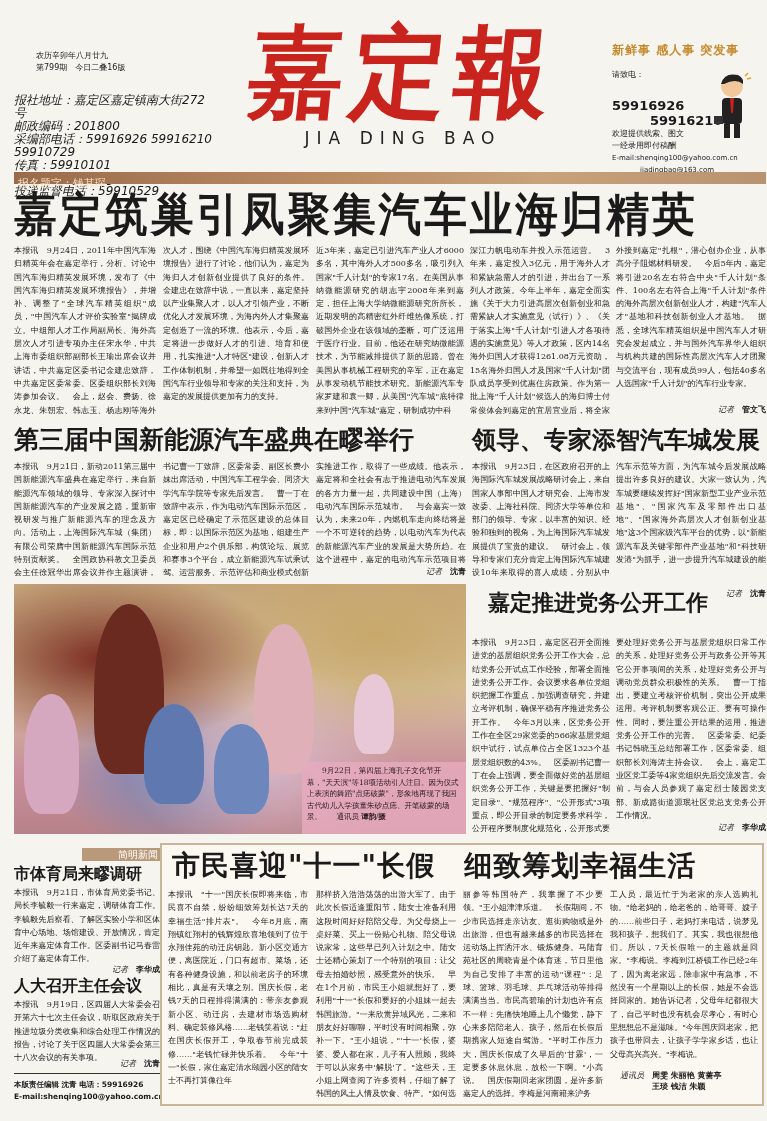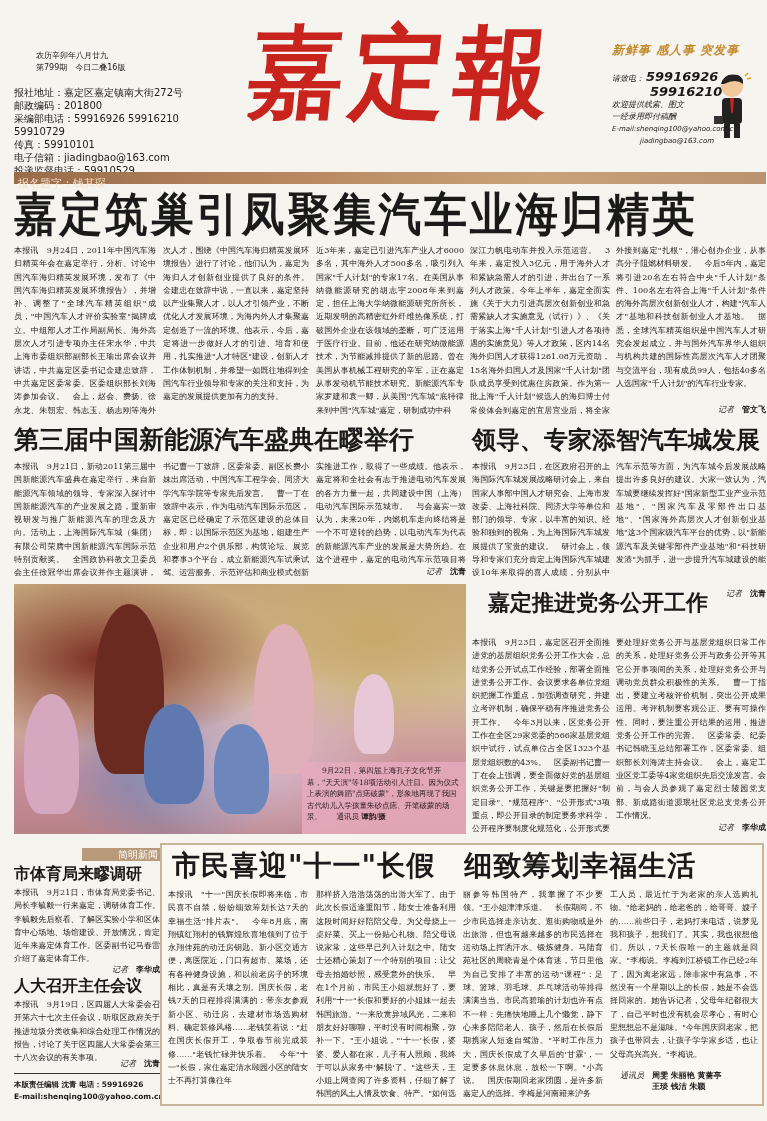--- a/index.html
+++ b/index.html
@@ -8,33 +8,33 @@
     background: #f6f4ef;
     font-family: "DejaVu Serif", "Liberation Serif", serif;
     color: #1a1a1a;
     position: relative;
   }
   .abs { position: absolute; }
   
   .mast-left { left: 14px; top: 50px; width: 200px; font-family: "DejaVu Sans", sans-serif; }
   .mast-date { font-size: 16px; font-weight: bold; letter-spacing: 0.5px; }
   .mast-small { font-size: 8px; line-height: 12px; margin-left: 22px; }
-  .mast-info { margin-top: 12px; font-size: 10px; line-height: 13px; }
+  .mast-info { margin-top: 20px; font-size: 12px; line-height: 13px; font-style: italic; }
   .logo {
     left: 218px; top: 12px; width: 370px; height: 140px; text-align: center;
   }
   .logo-cn {
     font-family: "DejaVu Serif", serif; font-size: 100px; font-weight: bold;
     color: #c8231d; letter-spacing: 8px; line-height: 120px;
     transform: scaleX(0.95) skewX(-6deg);
   }
   .logo-py { font-family: "DejaVu Sans", sans-serif; font-size: 17px; letter-spacing: 7px; color: #222; margin-top: -4px; }
-  .mast-right { left: 612px; top: 42px; width: 155px; font-family: "DejaVu Sans", sans-serif; font-style: italic; }
+  .mast-right { left: 612px; top: 42px; width: 155px; font-family: "DejaVu Sans", sans-serif; }
   .slogan { color: #c48a2c; font-size: 12px; font-weight: bold; letter-spacing: 1px; margin-bottom: 10px; }
-  .hotline-row { font-size: 8px; display: flex; align-items: baseline; gap: 2px; }
+  .hotline-row { font-size: 8px; display: flex; align-items: baseline; gap: 18px; flex-direction: column; }
   .hotline-num { font-size: 13px; font-weight: bold; }
   .hotline-num2 { font-size: 13px; font-weight: bold; margin-left: 38px; }
   .mast-right .small { font-size: 8px; line-height: 12px; }
   .mascot { left: 712px; top: 72px; width: 40px; height: 70px; }
   .banner {
     left: 14px; top: 172px; width: 752px; height: 12px;
     background: linear-gradient(90deg, #9a6b4a, #b98a62 40%, #c9a27a 70%, #b99270);
   }
   .banner span { color: #f5e2c8; font-size: 11px; padding-left: 4px; line-height: 12px; font-family: "DejaVu Sans", sans-serif; }
   
@@ -97,20 +97,21 @@
     <div>邮政编码：201800</div>
     <div>采编部电话：59916926 59916210 59910729</div>
     <div>传真：59910101</div>
     <div>电子信箱：jiadingbao@163.com</div>
     <div>投递监督电话：59910529</div>
   </div>
 </div>
 
 <div class="abs logo">
   <div class="logo-cn">嘉定報</div>
+  <div class="logo-py">JIA DING BAO</div>
 </div>
 
 <div class="abs mast-right">
   <div class="slogan">新鲜事 感人事 突发事</div>
   <div class="hotline-row">
     <span>请致电：</span>
     <span class="hotline-num">59916926</span>
   </div>
   <div class="hotline-num2">59916210</div>
   <div class="small">欢迎提供线索、图文</div>

